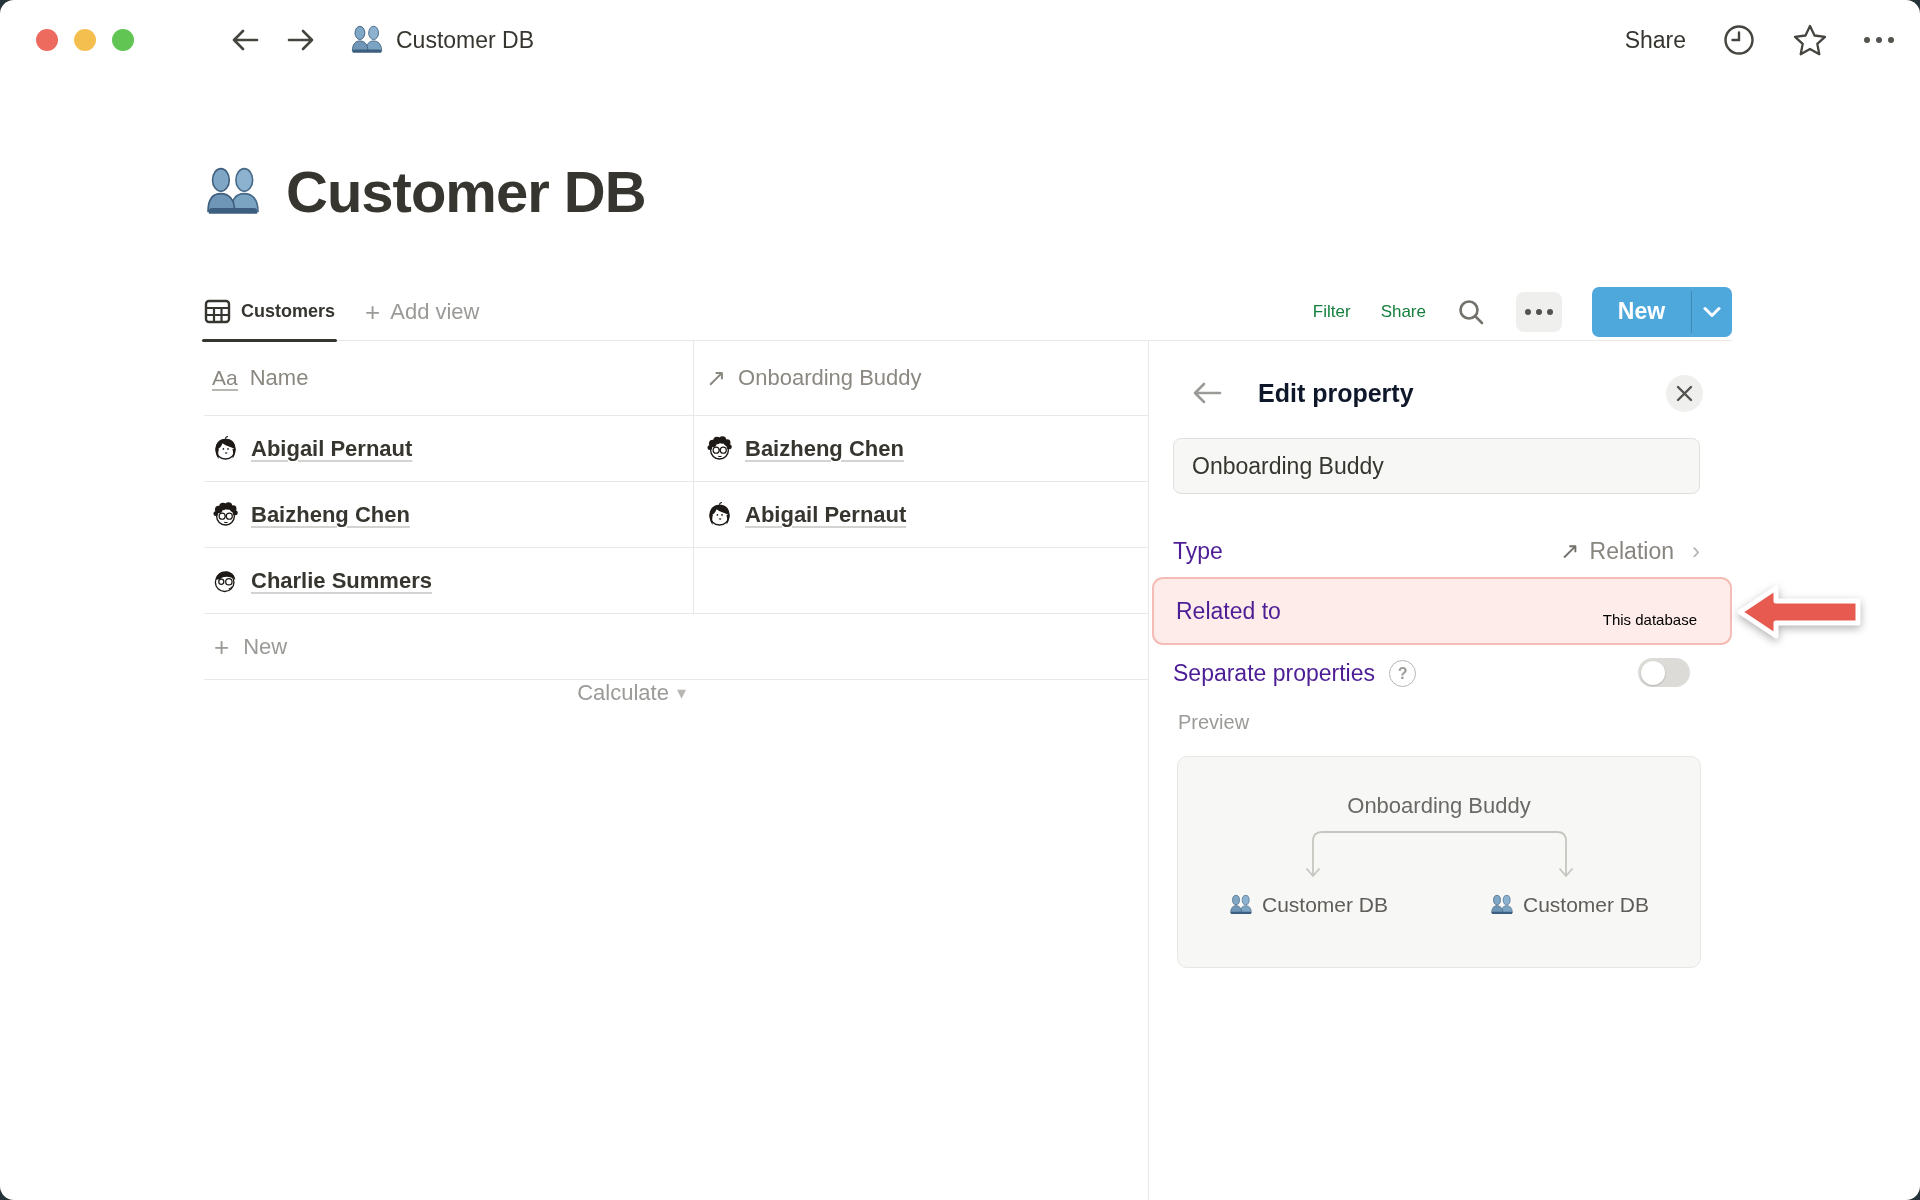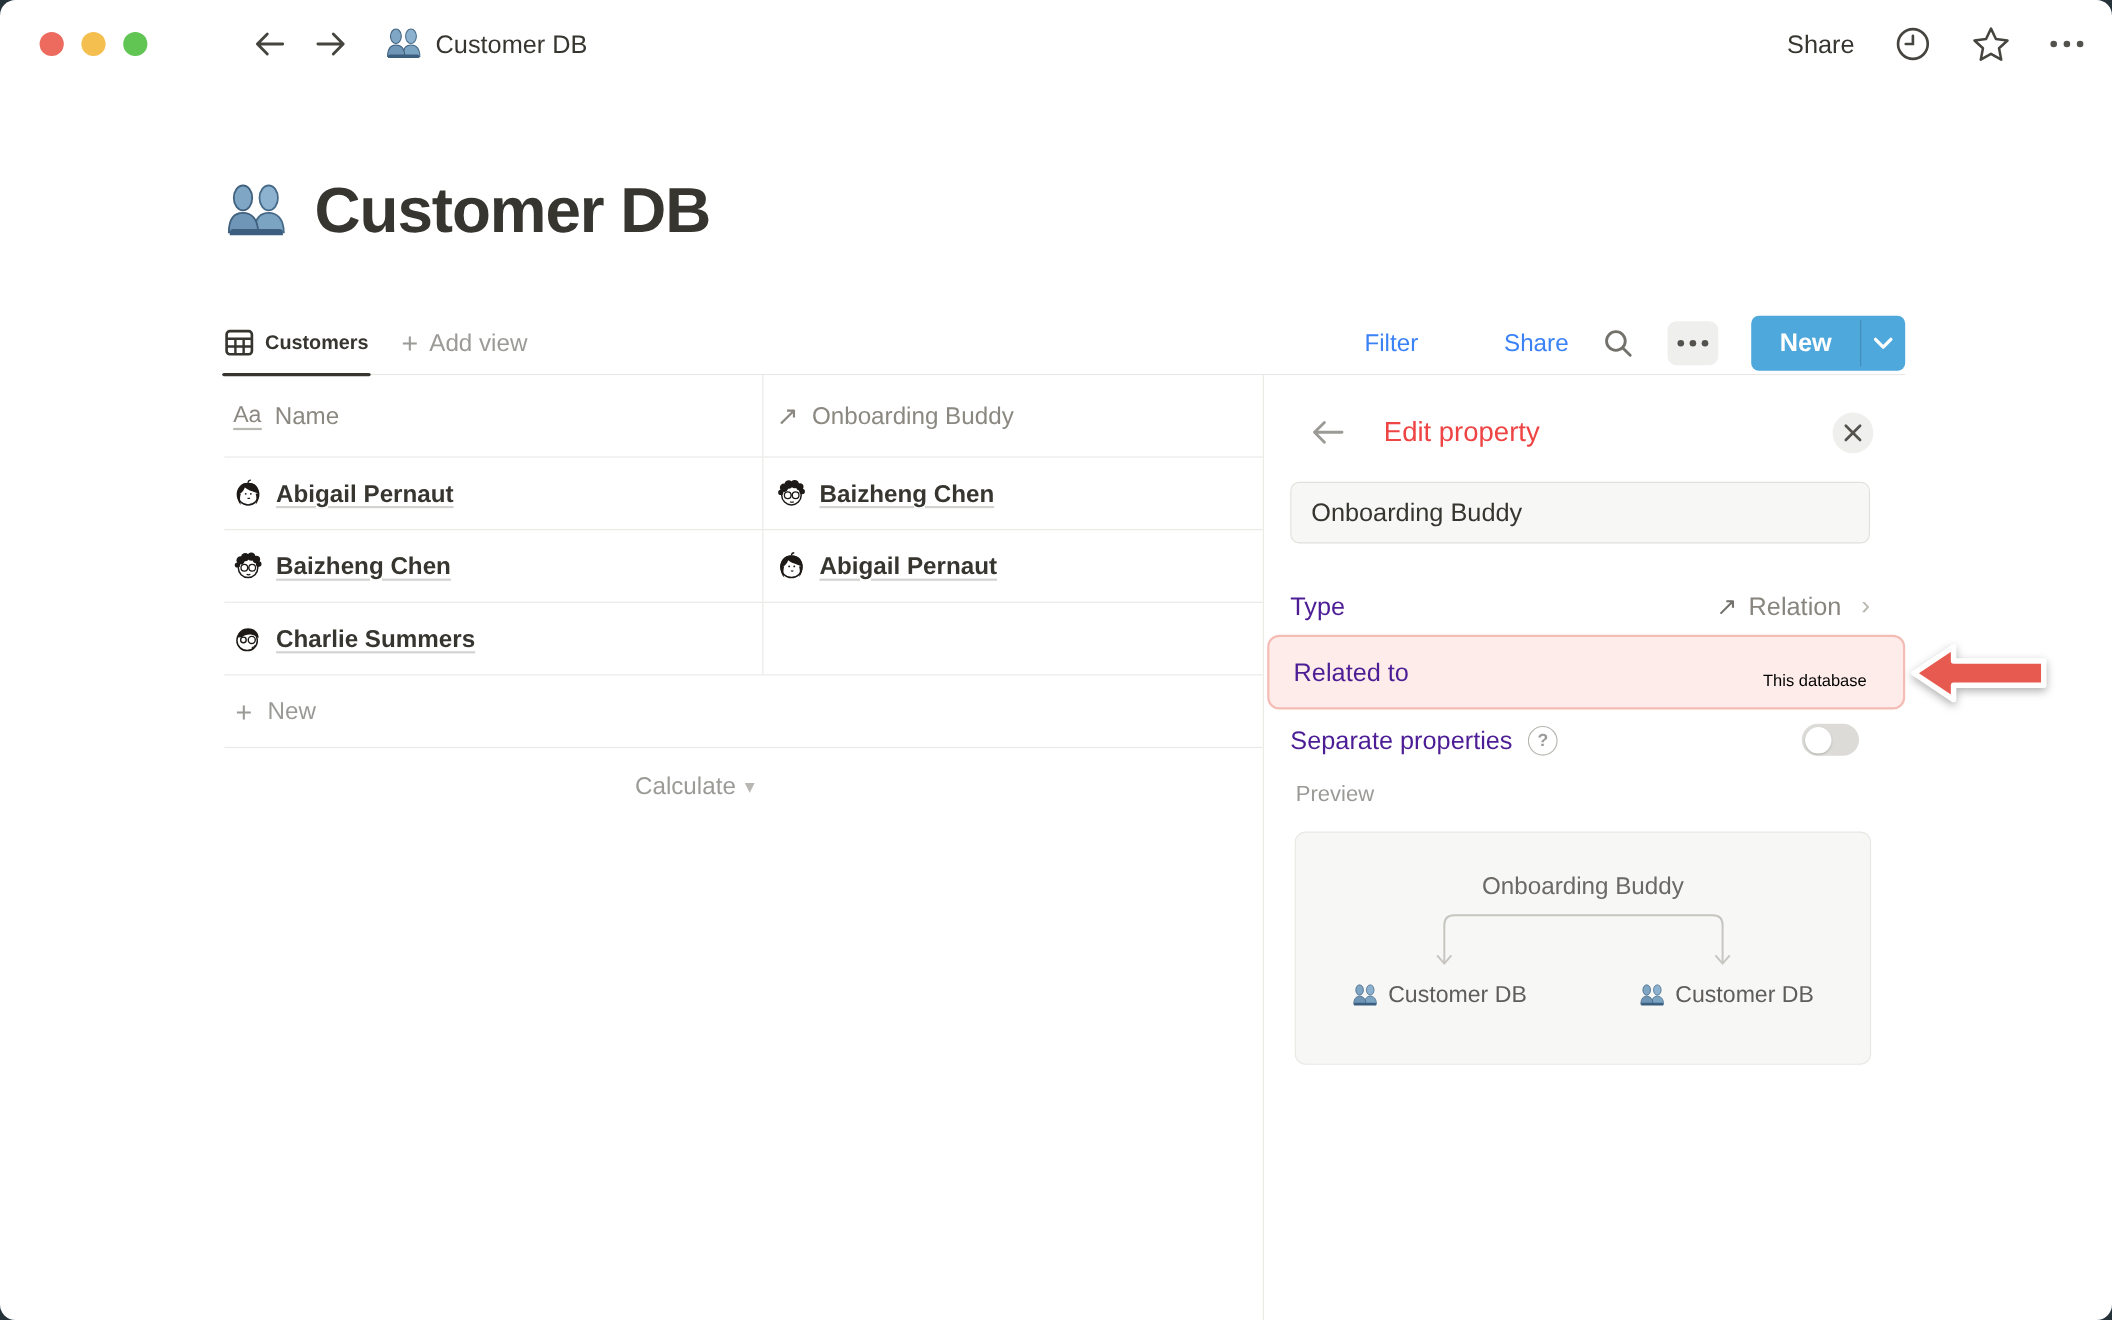--- a/index.html
+++ b/index.html
@@ -30,51 +30,51 @@
   .page-title h1{margin:0;font-size:58px;font-weight:700;letter-spacing:-1px;color:#37352F;}
 
   
   .viewbar{position:absolute;left:204px;top:283px;width:1528px;height:58px;border-bottom:1px solid #E9E8E5;display:flex;align-items:center;box-sizing:border-box;}
   .tab{display:flex;align-items:center;gap:10px;position:relative;height:100%;}
   .tab .label{font-size:18px;font-weight:700;color:#37352F;}
   .tab::after{content:"";position:absolute;left:-2px;right:-2px;bottom:-2px;height:3px;background:#37352F;border-radius:3px;}
   .addview{display:flex;align-items:center;gap:10px;margin-left:30px;color:#9B9A97;font-size:22px;}
   .plus{font-size:26px;line-height:22px;color:#9B9A97;}
   .vb-right{margin-left:auto;display:flex;align-items:center;gap:30px;}
-  .vb-text{font-size:22px;color:#3b82f6;margin-left:48px;}
+  .vb-text{font-size:17px;color:#15803d;}
   .chip{width:46px;height:40px;border-radius:8px;background:#EFEFED;display:flex;align-items:center;justify-content:center;gap:5px;}
   .chip i{width:6px;height:6px;border-radius:50%;background:#54524D;}
   .newbtn{width:140px;height:50px;border-radius:7px;background:#4FA8DC;display:flex;align-items:stretch;color:#fff;overflow:hidden;}
   .newbtn .main{flex:1;display:flex;align-items:center;justify-content:center;font-size:23px;font-weight:700;}
   .newbtn .split{width:1px;background:rgba(0,0,0,0.18);margin:4px 0;}
   .newbtn .chev{width:40px;display:flex;align-items:center;justify-content:center;}
 
   
   .table{position:absolute;left:204px;top:341px;width:944px;}
   .trow{display:flex;border-bottom:1px solid #E9E8E5;box-sizing:border-box;}
   .c1{width:490px;border-right:1px solid #E9E8E5;display:flex;align-items:center;gap:12px;padding-left:8px;box-sizing:border-box;}
   .c2{flex:1;display:flex;align-items:center;gap:12px;padding-left:12px;box-sizing:border-box;}
   .thead{height:75px;}
   .thead .hcell{color:#8A8880;font-size:22px;display:flex;align-items:center;gap:12px;}
   .aa{color:#8A8880;font-size:21px;border-bottom:2px solid #B9B7B2;line-height:23px;}
   .rel-arrow{color:#8A8880;font-size:24px;}
   .drow{height:66px;justify-content:center;}
   .avatar{width:27px;height:27px;flex:0 0 27px;}
   .pagelink{font-size:22px;font-weight:600;color:#37352F;text-decoration:underline;text-decoration-color:rgba(55,53,47,0.22);text-decoration-thickness:1.5px;text-underline-offset:4px;white-space:nowrap;}
   .newrow{height:66px;display:flex;align-items:center;gap:14px;padding-left:10px;color:#9B9A97;font-size:22px;box-sizing:border-box;border-bottom:1px solid #E9E8E5;}
-  .calcrow{height:70px;display:flex;align-items:center;}
+  .calcrow{height:70px;display:flex;align-items:flex-start;}
   .calc{width:482px;display:flex;justify-content:flex-end;align-items:center;gap:8px;color:#9B9A97;font-size:22px;}
   .calc .chev-down{font-size:18px;color:#B9B7B2;}
 
   
   .vdivider{position:absolute;left:1148px;top:341px;bottom:0;width:1px;background:#E9E8E5;}
   .panel{position:absolute;left:1148px;top:341px;right:0;bottom:0;}
   .p-head{position:absolute;top:30px;left:44px;right:220px;height:44px;display:flex;align-items:center;}
   .backarrow{color:#9B9A97;}
-  .p-title{margin-left:36px;font-size:25px;font-weight:400;color:#ef4444;}
+  .p-title{margin-left:36px;font-size:25px;font-weight:700;color:#0f172a;}
   .closebtn{position:absolute;top:34px;left:518px;width:37px;height:37px;border-radius:50%;background:#EFEFED;display:flex;align-items:center;justify-content:center;color:#54524D;}
   .p-input{position:absolute;top:97px;left:25px;width:527px;height:56px;box-sizing:border-box;border:1px solid #E1E0DD;background:#F7F7F5;border-radius:8px;font-size:23px;color:#37352F;padding:0 18px;font-family:inherit;outline:none;}
   .p-row{position:absolute;left:25px;width:527px;display:flex;align-items:center;justify-content:space-between;}
   .row-type{top:186px;height:48px;}
   .p-label{font-size:23px;color:#4c1d95;}
   .type-val{display:flex;align-items:center;gap:10px;}
   .type-val .ra{color:#73716B;font-size:23px;}
   .type-val .val{color:#87857E;font-size:23px;}
   .type-val .chev-r{color:#B9B6B0;font-size:24px;margin-left:8px;}
   .row-related{top:236px;left:4px;width:580px;height:68px;box-sizing:border-box;background:#FDECE9;border:2.5px solid #F4BCB5;border-radius:11px;display:flex;align-items:center;justify-content:space-between;padding:0 33px 0 22px;}

